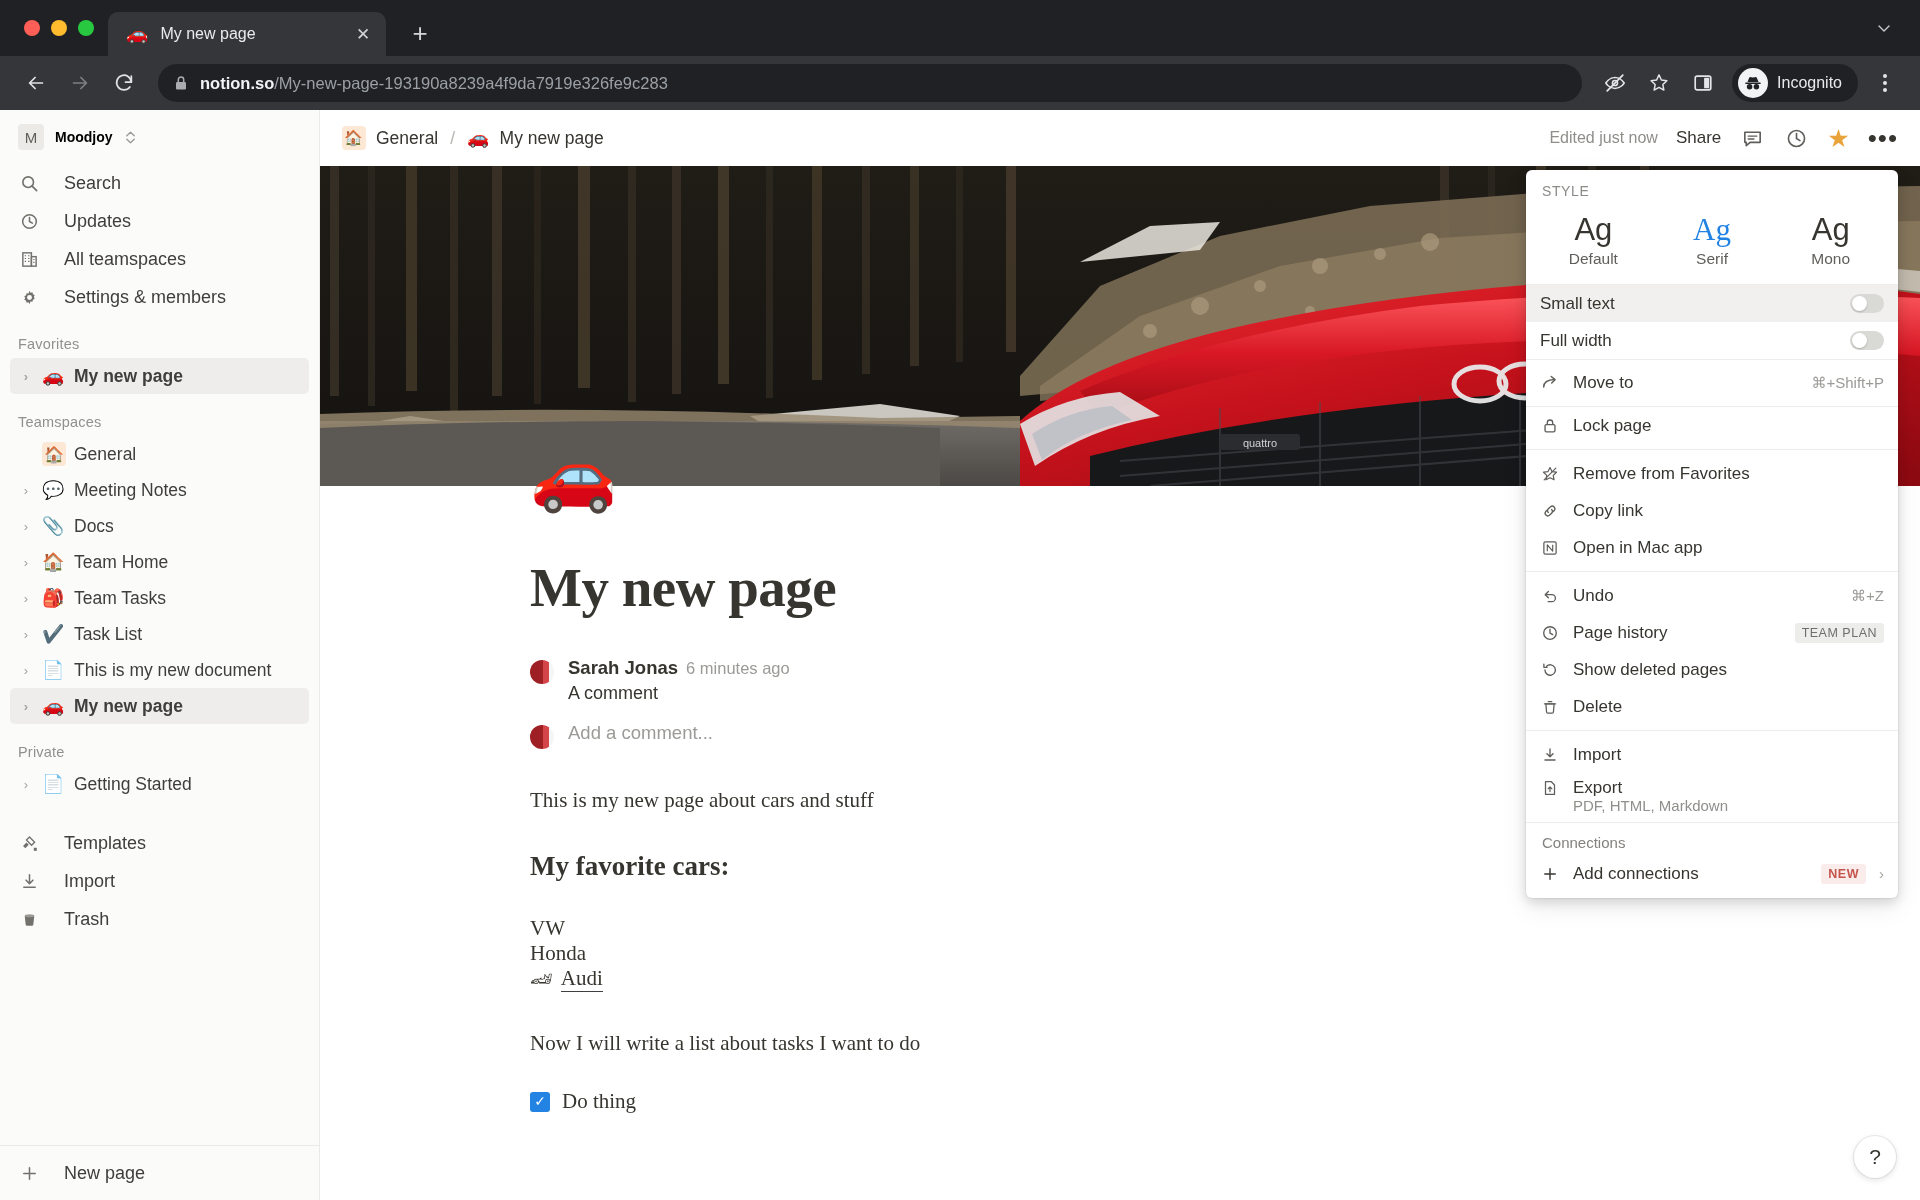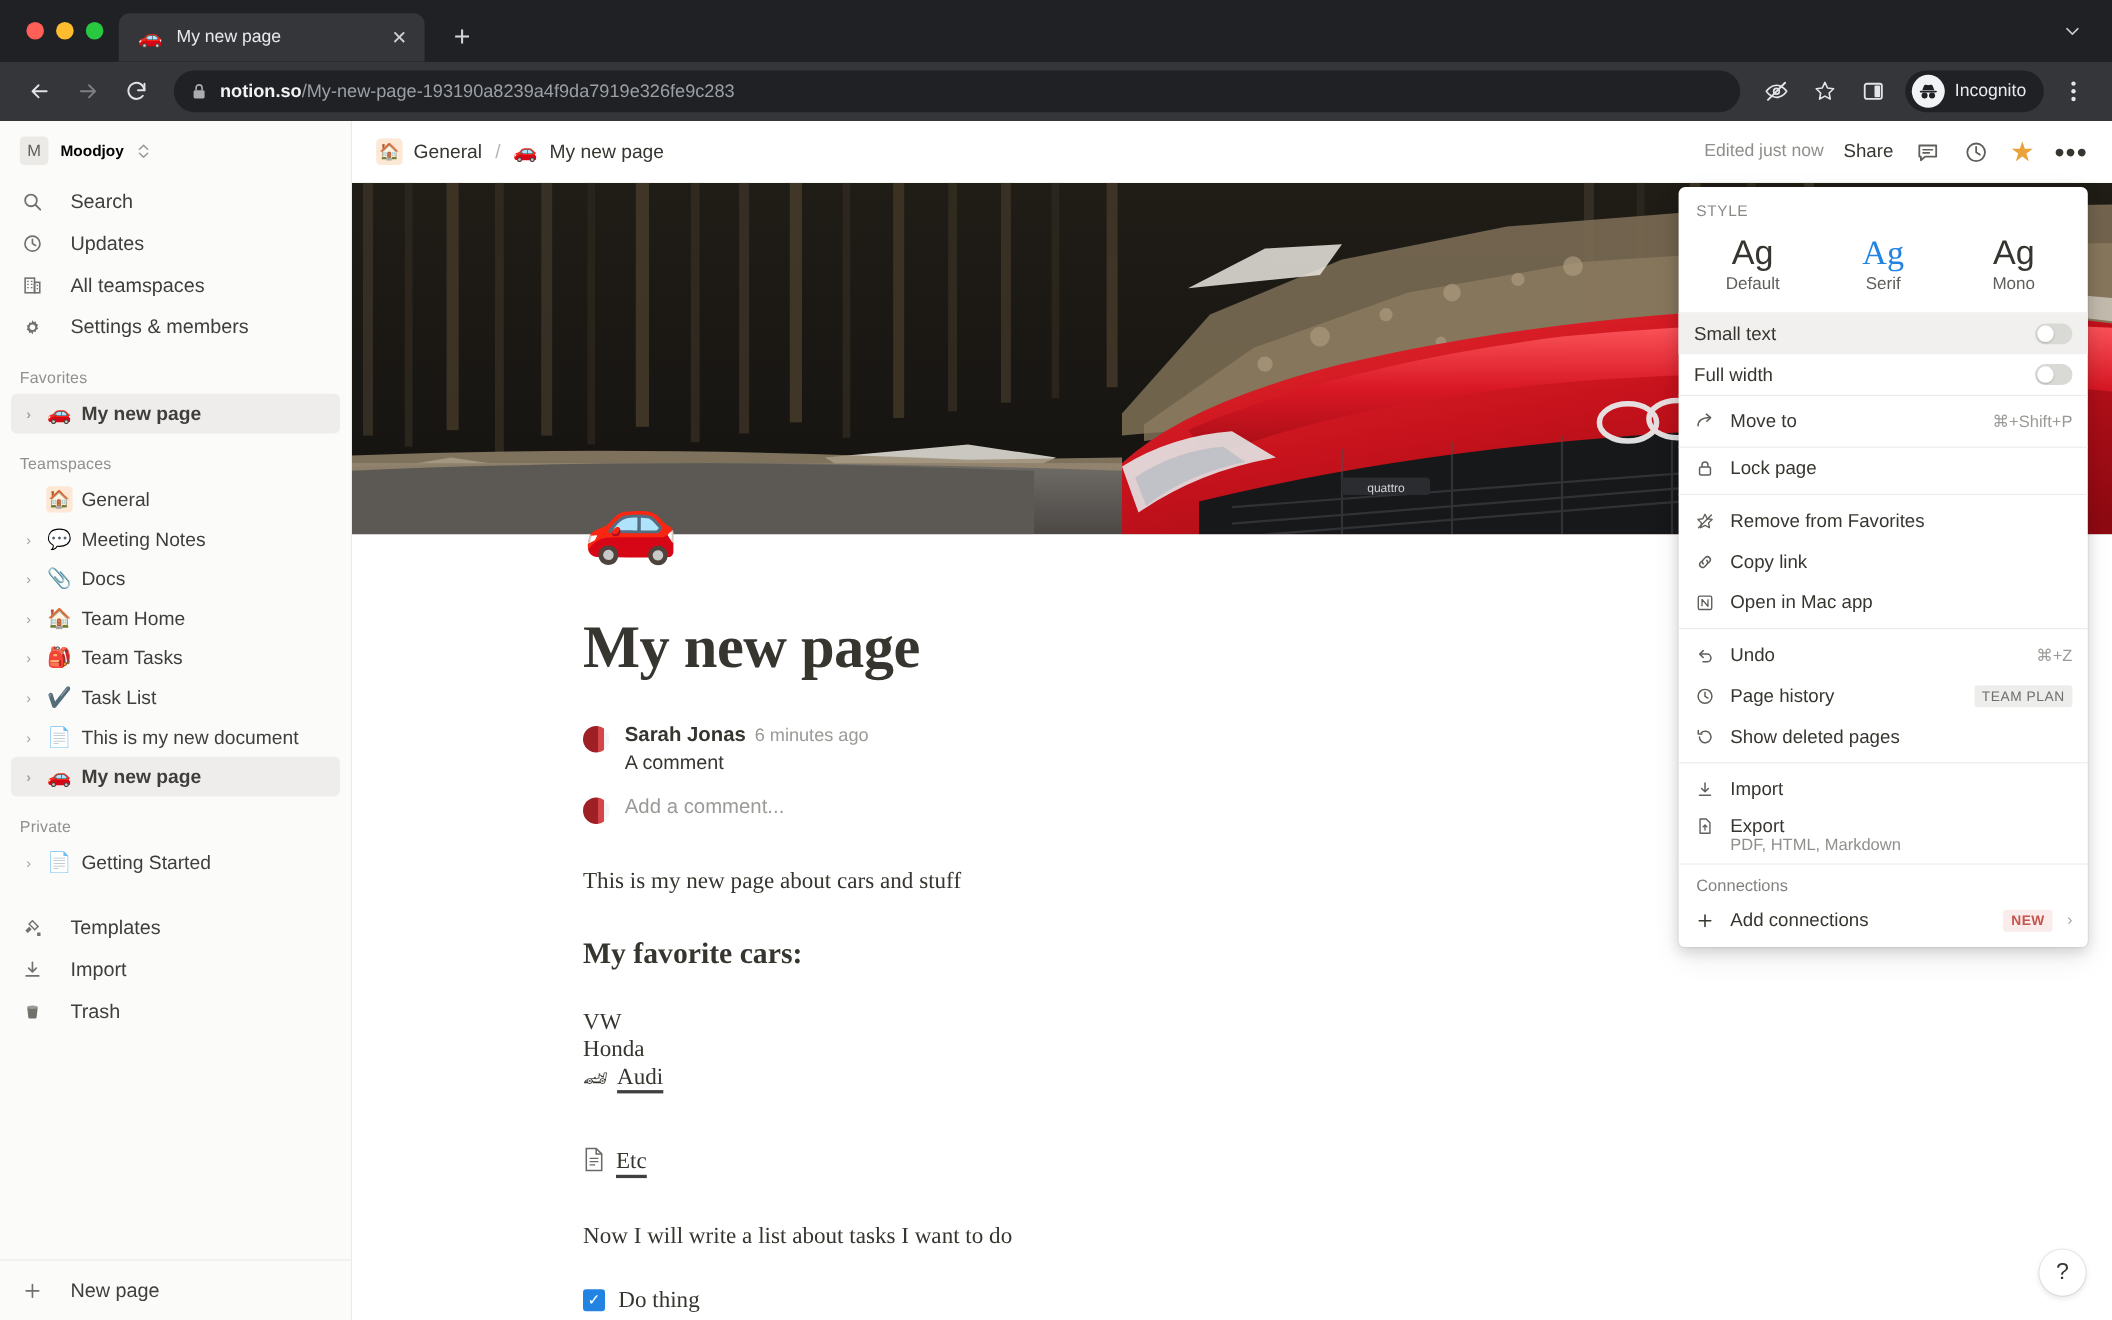--- a/index.html
+++ b/index.html
@@ -194,21 +194,21 @@
     font-size: 21px; color: #37352f; margin-top: 36px; line-height: 1.5;
   }
   .h2 {
     font-family: "Liberation Serif", serif;
     font-size: 27px; font-weight: 700; color: #37352f; margin-top: 34px;
   }
   .cols { display: flex; margin-top: 34px; flex-direction: column; }
   .col { font-family: "Liberation Serif", serif; font-size: 21px; color: #37352f; display: flex; align-items: center; gap: 8px; }
   .col.c1 { width: 340px; }
   .col.c2 { width: 348px; }
-  .linklike { border-bottom: 3px solid #404040; }
+  .linklike { border-bottom: 1px solid #404040; }
   .etc-row { display: flex; align-items: center; gap: 10px; margin-top: 48px; font-family: "Liberation Serif", serif; font-size: 21px; color: #37352f; }
   .todo-row { display: flex; align-items: center; gap: 12px; margin-top: 30px; font-family: "Liberation Serif", serif; font-size: 21px; color: #37352f; }
   .checkbox {
     width: 20px; height: 20px; background: #2383e2; border-radius: 3px;
     display: flex; align-items: center; justify-content: center; color: #fff; font-size: 14px;
   }
 
   
   .menu {
     position: absolute; right: 22px; top: 60px; width: 372px;
@@ -682,30 +682,20 @@
           </div>
           <div class="col c2">
             <span>Honda</span>
           </div>
           <div class="col">
             <span style="font-size:18px">🏎</span>
             <span class="linklike">Audi</span>
           </div>
         </div>
 
-        <div class="etc-row">
-          <span>
-            <svg width="20" height="24" viewBox="0 0 20 24">
-                <path d="M3 2h9l5 5v15H3z" stroke="#6b6a66" stroke-width="1.4" fill="#fff"></path>
-                <path d="M12 2v5h5" stroke="#6b6a66" stroke-width="1.4" fill="none"></path>
-                <path d="M6 11h8M6 14h8M6 17h5" stroke="#6b6a66" stroke-width="1.2"></path>
-              </svg>
-          </span>
-          <span class="linklike">Etc</span>
-        </div>
 
         <div class="para" style="margin-top:36px">Now I will write a list about tasks I want to do</div>
 
         <div class="todo-row">
           <span class="checkbox">✓</span>
           <span>Do thing</span>
         </div>
       </div>
 
       <div class="cursor">
@@ -818,20 +808,29 @@
         </div>
         <div class="mitem">
           <span class="mic">
             <svg width="18" height="18" viewBox="0 0 20 20">
                 <path d="M4.4 10a5.8 5.8 0 1 0 1.8-4.2" stroke="#5f5e5b" stroke-width="1.5" fill="none" stroke-linecap="round"></path>
                 <path d="M3.2 3.4v3.6h3.6" stroke="#5f5e5b" stroke-width="1.5" fill="none" stroke-linecap="round" stroke-linejoin="round"></path>
               </svg>
           </span>
           <span class="mlabel">Show deleted pages</span>
         </div>
+        <div class="mitem">
+          <span class="mic">
+            <svg width="18" height="18" viewBox="0 0 20 20">
+                <path d="M5.4 6.4h9.2l-.8 9.1a1.3 1.3 0 0 1-1.3 1.2H7.5a1.3 1.3 0 0 1-1.3-1.2z" stroke="#5f5e5b" stroke-width="1.4" fill="none"></path>
+                <path d="M3.8 6.4h12.4M8 4h4" stroke="#5f5e5b" stroke-width="1.4" stroke-linecap="round"></path>
+              </svg>
+          </span>
+          <span class="mlabel">Delete</span>
+        </div>
         <div class="mdiv" style="margin-top:5px"></div>
 
         <div class="mitem" style="margin-top:5px">
           <span class="mic">
             <svg width="18" height="18" viewBox="0 0 20 20">
                 <path d="M10 3.2v8.6M6.6 8.6L10 12l3.4-3.4" stroke="#5f5e5b" stroke-width="1.5" fill="none" stroke-linecap="round" stroke-linejoin="round"></path>
                 <path d="M4.4 15.6h11.2" stroke="#5f5e5b" stroke-width="1.5" stroke-linecap="round"></path>
               </svg>
           </span>
           <span class="mlabel">Import</span>

